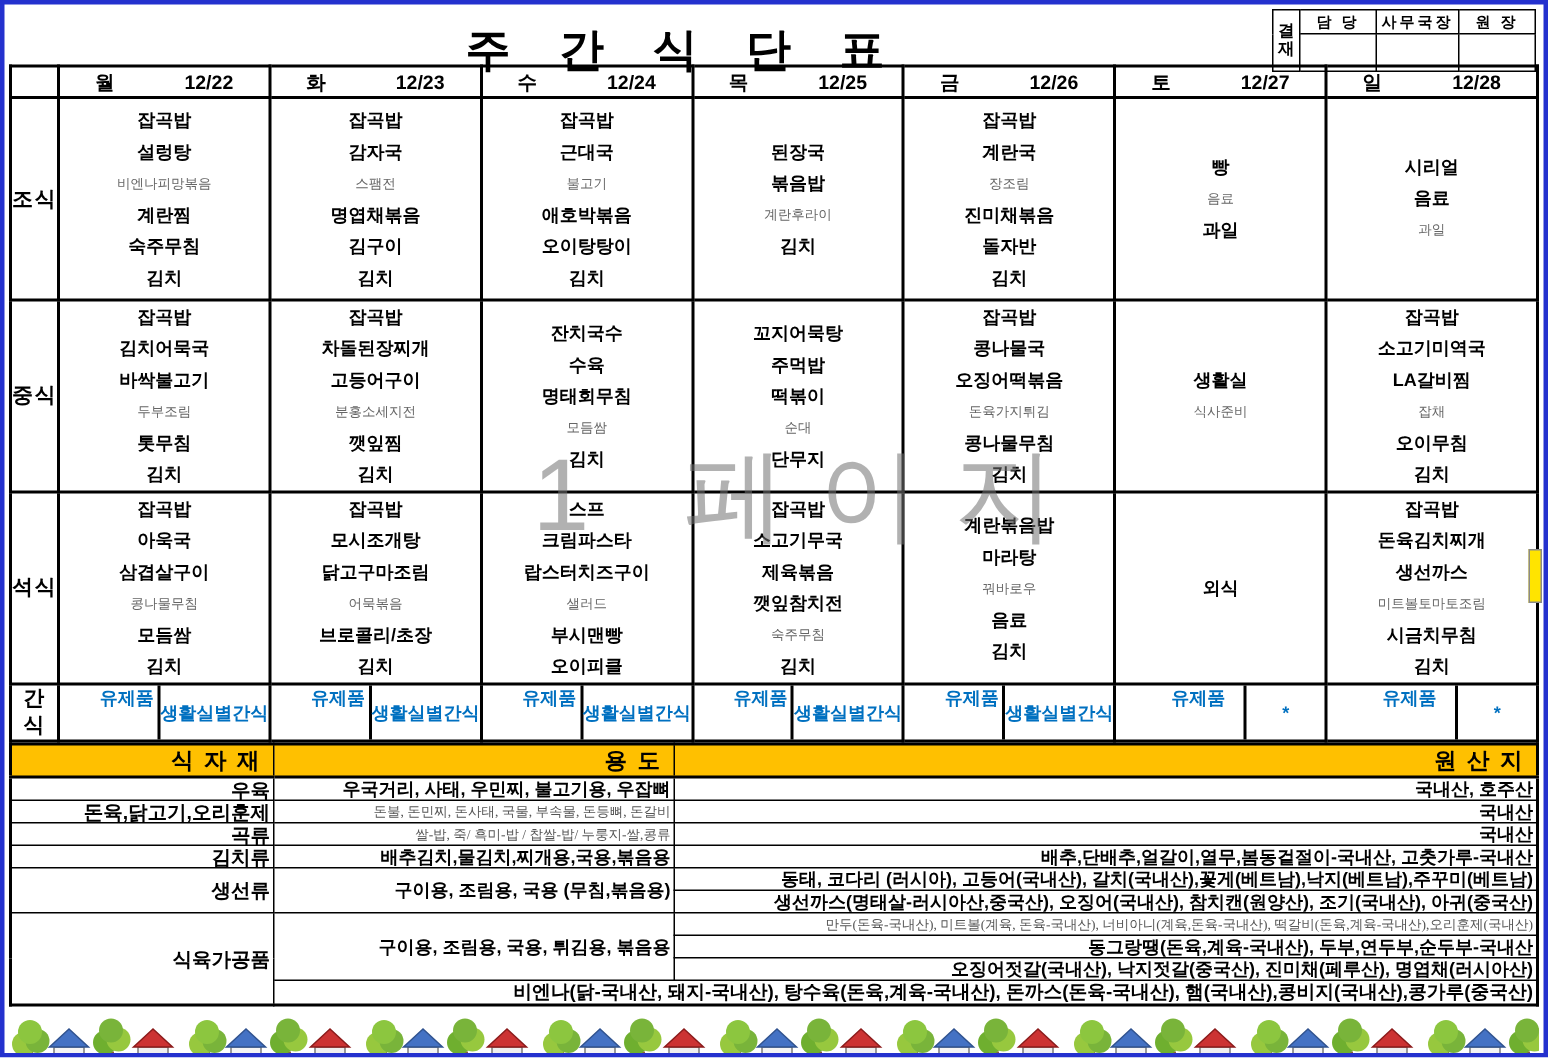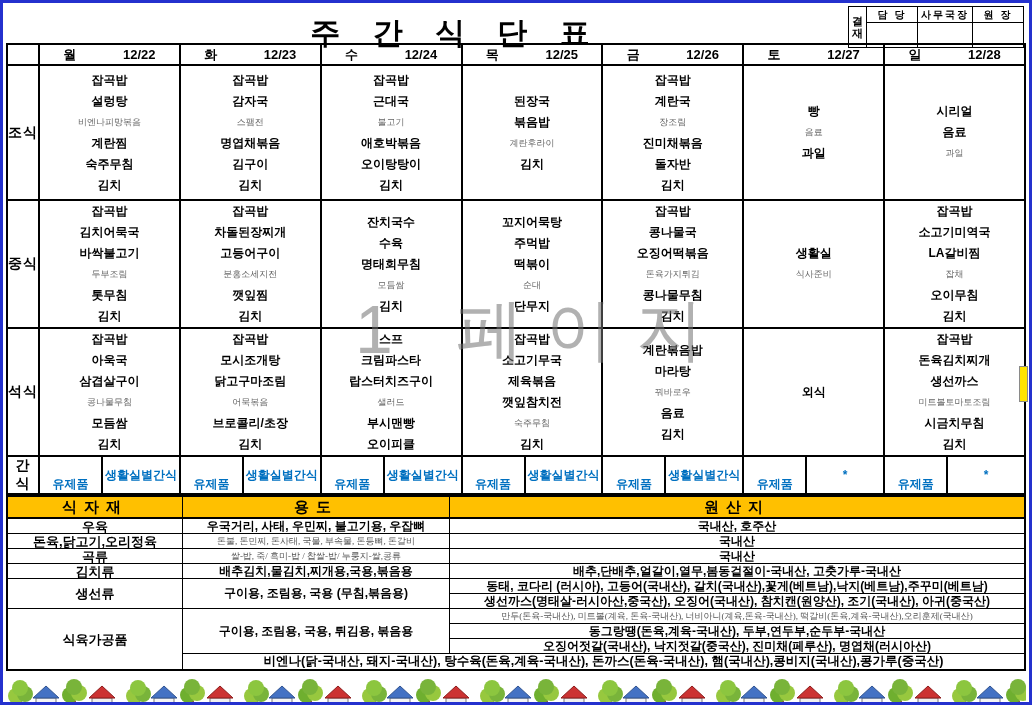--- a/index.html
+++ b/index.html
@@ -23,27 +23,27 @@
   table.menu .corner{width:30px;}
   tr.dayhdr th{height:19px;font-size:13px;font-weight:bold;}
   .dayhdr .dh{display:flex;justify-content:space-around;align-items:center;}
   th.rowlabel{width:30px;font-size:14px;font-weight:bold;letter-spacing:1px;padding:0 1px;}
   .mealcell{display:flex;flex-direction:column;justify-content:center;align-items:center;height:100%;border-radius:24px;}
   tr.meal-0 td{height:133px;} tr.meal-1 td{height:124px;} tr.meal-2 td{height:111px;}
   .mi{font-size:12px;font-weight:bold;color:#000;line-height:21px;height:21px;white-space:nowrap;}
   .mi.dim{font-size:9px;font-weight:normal;color:#666;}
   tr.snackrow td{height:23px;}
   .snacksplit{display:flex;height:100%;align-items:stretch;}
-  .snacksplit .sl{width:44%;display:flex;align-items:flex-end;justify-content:center;}
+  .snacksplit .sl{width:44%;display:flex;align-items:flex-start;justify-content:center;padding-left:24px;}
   .snacksplit .sr{flex:1;border-left:2px solid #000;display:flex;align-items:center;justify-content:center;}
   .snacktxt{font-size:12px;font-weight:bold;color:#0070C0;white-space:nowrap;}
 
   
   table.ing{border-collapse:collapse;table-layout:fixed;width:1020px;margin-top:0;}
-  table.ing th,table.ing td{border:1px solid #000;padding:0 2px;text-align:center;vertical-align:middle;}
+  table.ing th,table.ing td{border:1px solid #000;padding:0 2px;text-align:right;vertical-align:middle;}
   table.ing{border:2px solid #000;}
   table.ing thead th{background:#FFC000;height:20px;font-size:15px;font-weight:bold;letter-spacing:7px;border-bottom:2px solid #000;}
   table.ing td{font-size:12px;font-weight:bold;height:14px;line-height:13px;white-space:nowrap;}
   table.ing td.namec{font-size:13px;margin-top:16px;}
   table.ing td.dim{font-size:9px;font-weight:normal;color:#555;font-family:Liberation Serif, serif;}
   table.ing td.footerc{font-size:12.5px;height:15px;}
 
   
   .footer-art{display:block;margin-top:3px;}
 
@@ -410,21 +410,21 @@
             <th>원산지</th>
           </tr>
       </thead>
       <tbody id="ing-body">
           <tr>
             <td class="namec" rowspan="1">우육</td>
             <td rowspan="1">우국거리, 사태, 우민찌, 불고기용, 우잡뼈</td>
             <td>국내산, 호주산</td>
           </tr>
           <tr>
-            <td class="namec" rowspan="1">돈육,닭고기,오리정육</td>
+            <td class="namec" rowspan="1">돈육,닭고기,오리훈제</td>
             <td class="dim" rowspan="1">돈불, 돈민찌, 돈사태, 국물, 부속물, 돈등뼈, 돈갈비</td>
             <td>국내산</td>
           </tr>
           <tr>
             <td class="namec" rowspan="1">곡류</td>
             <td class="dim" rowspan="1">쌀-밥, 죽/ 흑미-밥 / 찹쌀-밥/ 누룽지-쌀,콩류</td>
             <td>국내산</td>
           </tr>
           <tr>
             <td class="namec" rowspan="1">김치류</td>

